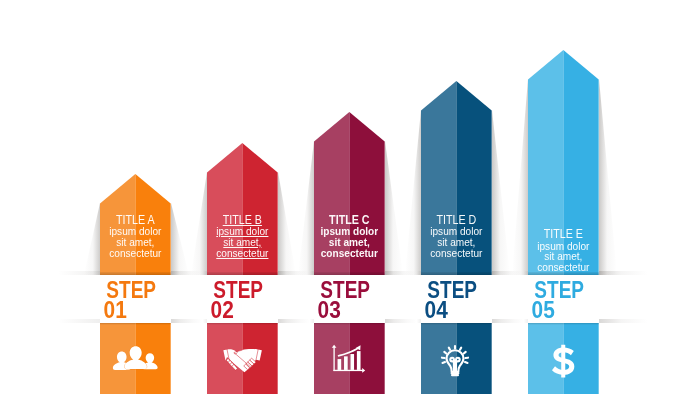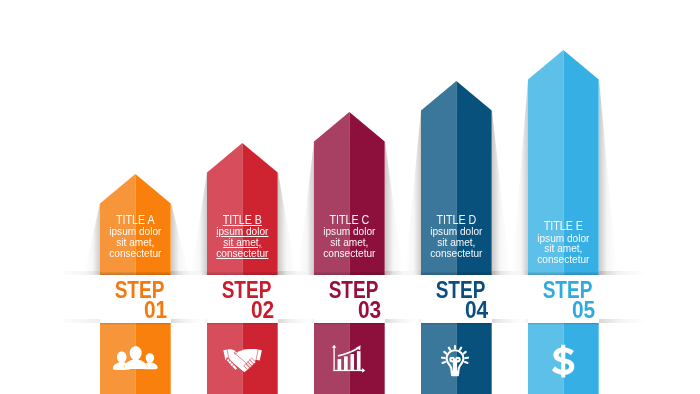--- a/index.html
+++ b/index.html
@@ -7,21 +7,21 @@
   .stage{position:relative;width:700px;height:394px;background:#fff;overflow:hidden;}
   .col{position:absolute;top:0;height:377px;}
   .arrow-svg{position:absolute;left:0;top:0;}
   .titlebox{position:absolute;left:0;width:100%;text-align:center;
             color:rgba(255,255,255,0.96);font-size:11.6px;line-height:10.9px;
             -webkit-font-smoothing:antialiased;}
   .ttl{display:block;font-size:11.9px;line-height:12.6px;
        transform:scaleX(0.90);}
   .dl{display:block;line-height:10.75px;transform:scaleX(0.87);}
   .band{position:absolute;left:0;width:700px;background:#fff;z-index:5;}
-  .steplabel{position:absolute;left:0;width:100%;text-align:right;font-weight:bold;z-index:6;}
+  .steplabel{position:absolute;left:0;width:100%;text-align:left;font-weight:bold;z-index:6;}
   .stepword{display:block;font-size:23.2px;line-height:20.8px;transform:scaleX(0.82);}
   .stepnum{display:block;font-size:23.2px;line-height:20.0px;transform:scaleX(0.90);}
   .iconwrap{position:absolute;left:0;width:100%;text-align:center;z-index:4;}
   .shadow{position:absolute;z-index:1;pointer-events:none;}
 </style>
 </head>
 <body>
 
 <div class="stage">
   <div id="arrows-layer">
@@ -141,21 +141,21 @@
         </defs>
         <path d="M0 0 L0 134 L18 134 Z" fill="url(#rsg2)"></path>
       </svg>
       <div class="col" style="left:314px;width:70.7px;">
         <svg class="arrow-svg" width="70.7" height="282" viewBox="0 0 70.7 282" style="top:112px">
           <path d="M 35.35 0 L 0 29.5 L 0 282 L 35.35 282 Z" fill="#A74062"></path>
           <path d="M 35.35 0 L 70.7 29.5 L 70.7 282 L 35.35 282 Z" fill="#8D0F3B"></path>
         </svg>
         <div style="position:absolute;left:0;top:272px;width:70.7px;height:2.6px;background:linear-gradient(to bottom, rgba(0,0,0,0.06), rgba(0,0,0,0.20));z-index:2;"></div>
         <div style="position:absolute;left:0;top:323px;width:70.7px;height:2.0px;background:linear-gradient(to bottom, rgba(0,0,0,0.17), rgba(0,0,0,0.0));z-index:2;"></div>
-        <div class="titlebox" style="top:213.5px;">
+        <div class="titlebox" style="top:213.5px;font-weight:bold;">
           <span class="ttl">TITLE C</span>
           <span class="dl">ipsum dolor</span>
           <span class="dl">sit amet,</span>
           <span class="dl">consectetur</span>
         </div>
         <div class="iconwrap" style="top:343.9px;"><svg width="46.4" height="30.4" viewBox="0 0 45 30">
             <g fill="#fff">
               <path d="M5.3 3.8 L7.6 0.8 L9.9 3.8 Z"></path>
               <rect x="6.95" y="2.8" width="1.3" height="23.9"></rect>
               <rect x="6.95" y="25.45" width="29.1" height="1.3"></rect>
@@ -240,21 +240,21 @@
         </defs>
         <path d="M0 0 L0 196 L18 196 Z" fill="url(#rsg4)"></path>
       </svg>
       <div class="col" style="left:528px;width:70.7px;">
         <svg class="arrow-svg" width="70.7" height="344" viewBox="0 0 70.7 344" style="top:50px">
           <path d="M 35.35 0 L 0 29.5 L 0 344 L 35.35 344 Z" fill="#5CC0E9"></path>
           <path d="M 35.35 0 L 70.7 29.5 L 70.7 344 L 35.35 344 Z" fill="#36B0E4"></path>
         </svg>
         <div style="position:absolute;left:0;top:272px;width:70.7px;height:2.6px;background:linear-gradient(to bottom, rgba(0,0,0,0.06), rgba(0,0,0,0.20));z-index:2;"></div>
         <div style="position:absolute;left:0;top:323px;width:70.7px;height:2.0px;background:linear-gradient(to bottom, rgba(0,0,0,0.17), rgba(0,0,0,0.0));z-index:2;"></div>
-        <div class="titlebox" style="top:220px;">
+        <div class="titlebox" style="top:228px;">
           <span class="ttl">TITLE E</span>
           <span class="dl">ipsum dolor</span>
           <span class="dl">sit amet,</span>
           <span class="dl">consectetur</span>
         </div>
         <div class="iconwrap" style="top:344.1px;"><svg width="25.3" height="34.1" viewBox="0 0 28 38">
             <g fill="#fff">
               <rect x="11.3" y="0.8" width="4.5" height="36.4" rx="0.2"></rect>
               <path d="M13.6 3.8C7.9 3.8 2.6 6.7 2.6 12.2C2.6 17.9 8.3 19.7 13.6 20.8C17.9 21.7 20.2 22.6 20.2 25.0C20.2 27.7 17.1 29.0 13.8 29.0C10.1 29.0 6.6 27.4 4.4 24.9L1.0 29.3C3.9 32.5 8.8 34.4 13.8 34.4C20.0 34.4 25.9 31.4 25.9 25.0C25.9 19.0 20.1 17.1 14.5 16.0C10.3 15.1 8.3 14.3 8.3 12.2C8.3 10.1 10.9 9.1 13.8 9.1C17.0 9.1 20.1 10.4 22.1 12.4L25.3 7.9C22.5 5.2 18.3 3.8 13.6 3.8Z"></path>
             </g>

